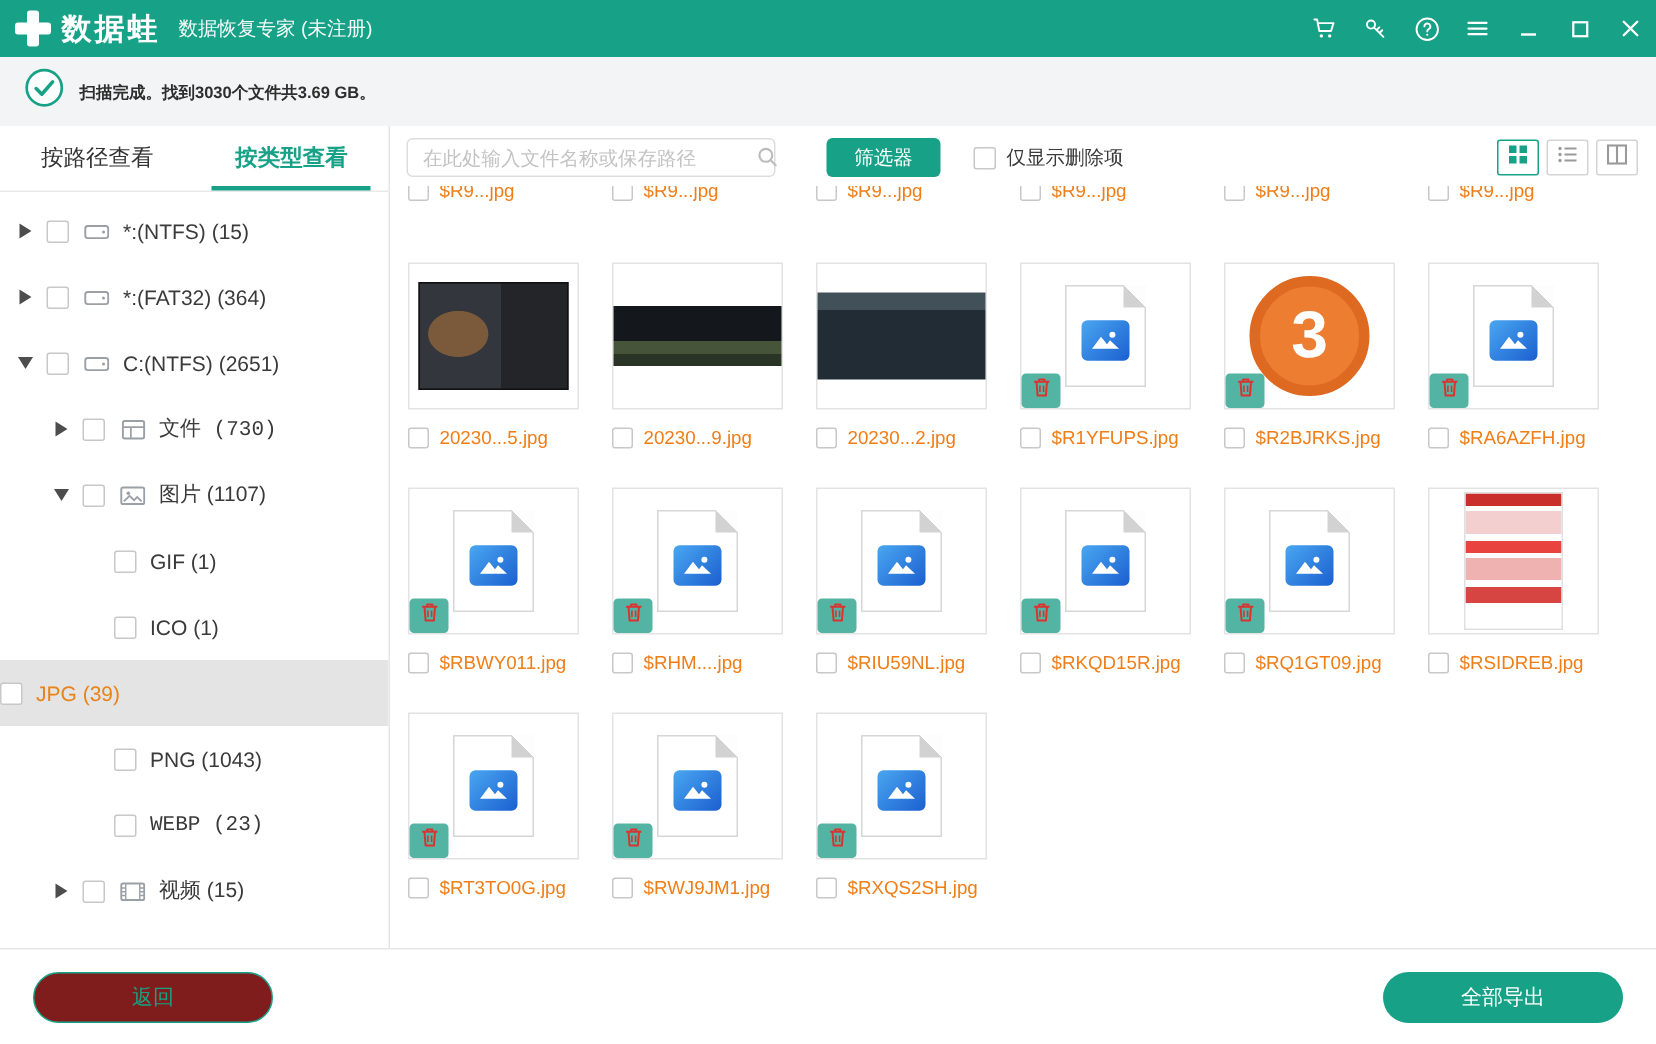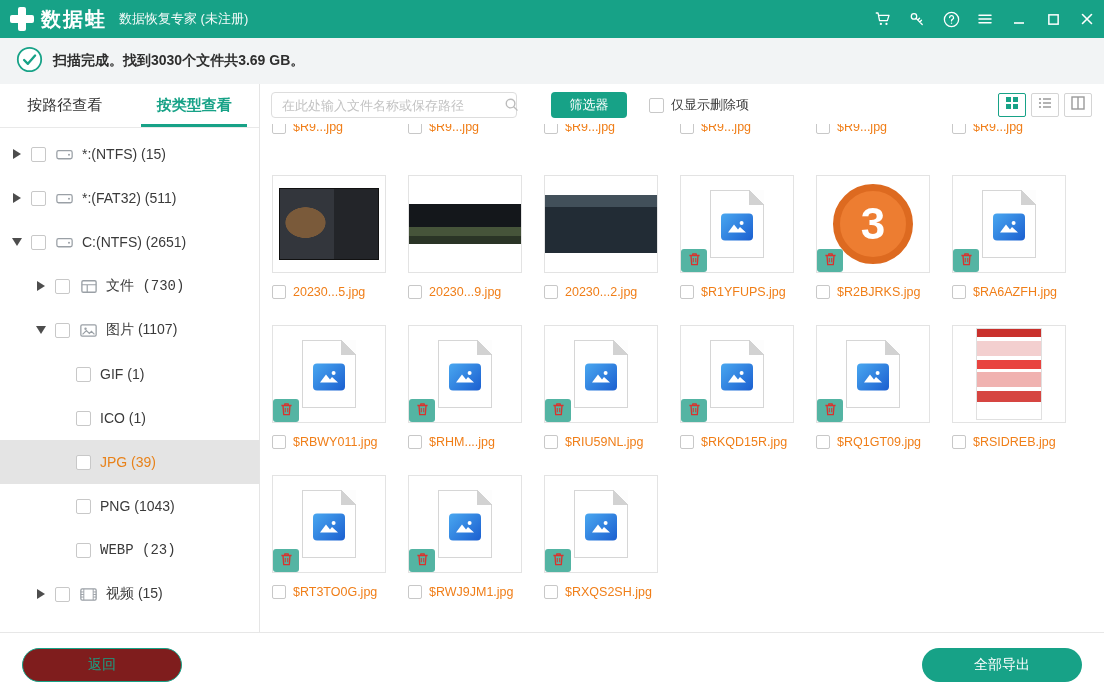--- a/index.html
+++ b/index.html
@@ -13,21 +13,21 @@
   .logo-mark{width:24px;height:24px;position:relative;}
   .logo-mark::before{content:"";position:absolute;left:8px;top:0;width:8px;height:24px;background:#fff;border-radius:2px;}
   .logo-mark::after{content:"";position:absolute;left:0;top:8px;width:24px;height:8px;background:#fff;border-radius:2px;}
   .logo-text{font-size:20px;font-weight:bold;letter-spacing:2px;}
   .tb-subtitle{font-size:13px;margin-left:12px;opacity:.95;}
   .tb-right{margin-left:auto;display:flex;align-items:stretch;height:100%;}
   .tb-btn{width:34px;display:flex;align-items:center;justify-content:center;cursor:pointer;}
 
   
   .statusbar{height:46px;background:#f2f4f5;display:flex;align-items:center;gap:10px;padding-left:16px;flex:0 0 auto;}
-  .status-text{font-size:14px;font-weight:bold;color:#2e2e2e;}
+  .status-text{font-size:11px;font-weight:bold;color:#2e2e2e;}
 
   
   .body{flex:1;display:flex;min-height:0;}
   .sidebar{width:260px;flex:0 0 260px;border-right:1px solid #e5e5e5;display:flex;flex-direction:column;min-height:0;}
   .tabs{height:44px;display:flex;border-bottom:1px solid #e9e9e9;flex:0 0 auto;}
   .tab{flex:1;display:flex;align-items:center;justify-content:center;font-size:15px;color:#333;position:relative;cursor:pointer;}
   .tab.active{color:#17A287;font-weight:bold;}
   .tab.active::after{content:"";position:absolute;bottom:0;left:50%;transform:translateX(-50%);width:106px;height:3px;background:#17A287;}
   .tree{flex:1;overflow:hidden;padding-top:4px;}
   .tree-row{height:44px;display:flex;align-items:center;font-size:14px;color:#3a3a3a;cursor:pointer;}
@@ -182,21 +182,21 @@
             <span class="arrow-wrap">
               <span class="tri-right"></span>
             </span>
             <span class="cb"></span>
             <span class="tree-icon">
               <svg width="17" height="15" viewBox="0 0 20 16">
                 <rect x="1" y="3.5" width="18" height="9.5" rx="2" fill="none" stroke="#9aa0a6" stroke-width="1.5"></rect>
                 <circle cx="15.3" cy="8.2" r="1.2" fill="#9aa0a6"></circle>
               </svg>
             </span>
-            <span class="tree-label">*:(FAT32) (511)</span>
+            <span class="tree-label">*:(FAT32) (364)</span>
           </div>
           <div class="tree-row" style="padding-left: 10px;">
             <span class="arrow-wrap">
               <span class="tri-down"></span>
             </span>
             <span class="cb"></span>
             <span class="tree-icon">
               <svg width="17" height="15" viewBox="0 0 20 16">
                 <rect x="1" y="3.5" width="18" height="9.5" rx="2" fill="none" stroke="#9aa0a6" stroke-width="1.5"></rect>
                 <circle cx="15.3" cy="8.2" r="1.2" fill="#9aa0a6"></circle>
@@ -232,21 +232,21 @@
             <span class="tree-label">图片 (1107)</span>
           </div>
           <div class="tree-row" style="padding-left: 76px;">
             <span class="cb"></span>
             <span class="tree-label">GIF (1)</span>
           </div>
           <div class="tree-row" style="padding-left: 76px;">
             <span class="cb"></span>
             <span class="tree-label">ICO (1)</span>
           </div>
-          <div class="tree-row selected" style="padding-left: 76px;">
+          <div class="tree-row selected" style="">
             <span class="cb"></span>
             <span class="tree-label orange">JPG (39)</span>
           </div>
           <div class="tree-row" style="padding-left: 76px;">
             <span class="cb"></span>
             <span class="tree-label">PNG (1043)</span>
           </div>
           <div class="tree-row" style="padding-left: 76px; font-family: Liberation Mono, monospace;">
             <span class="cb"></span>
             <span class="tree-label">WEBP (23)</span>

